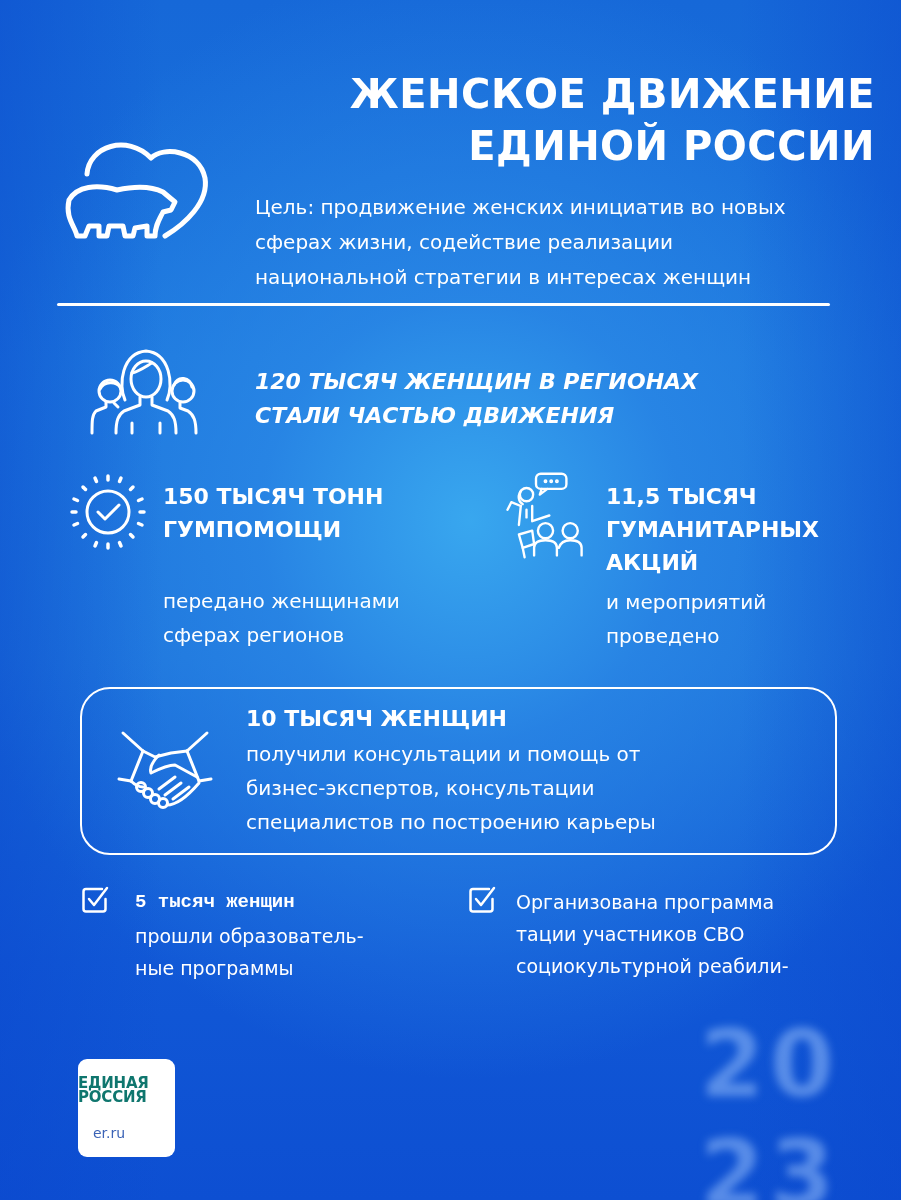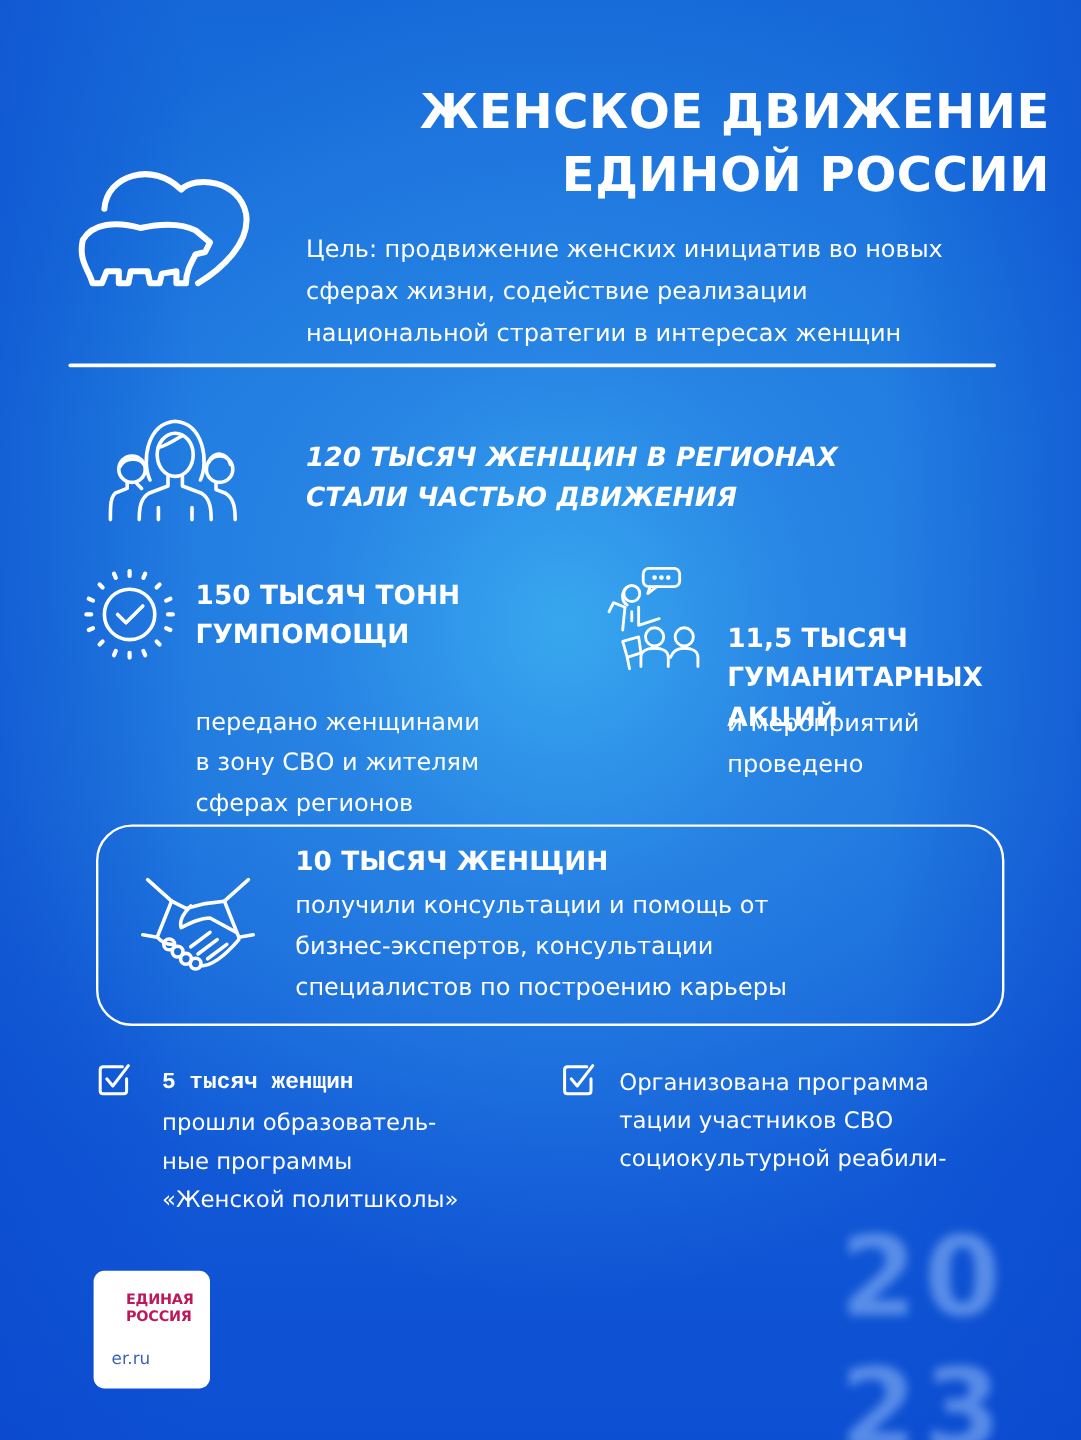--- a/index.html
+++ b/index.html
@@ -50,21 +50,21 @@
     font-weight: bold; font-size: 22px; line-height: 33px;
   }
   .stat2-text {
     left: 163px; top: 555px; width: 320px;
     font-size: 20px; line-height: 34px; margin-top: 29px;
   }
 
   .speaker-icon { left: 498px; top: 468px; width: 95px; height: 95px; }
   .stat3-head {
     left: 606px; top: 480px; width: 280px;
-    font-weight: bold; font-size: 22px; line-height: 33px; margin-top: 36px;
+    font-weight: bold; font-size: 22px; line-height: 33px;
   }
   .stat3-text {
     left: 606px; top: 585px; width: 280px;
     font-size: 20px; line-height: 34px;
   }
 
   .box {
     left: 80px; top: 687px; width: 757px; height: 168px;
     border: 2px solid #ffffff; border-radius: 30px;
   }
@@ -91,22 +91,22 @@
   .item2-text {
     left: 516px; top: 886px; width: 360px;
     font-size: 19px; line-height: 32px;
   }
 
   .logo-card {
     left: 78px; top: 1059px; width: 97px; height: 98px;
     background: #ffffff; border-radius: 9px;
   }
   .logo-name {
-    position: absolute; left: 27px; top: 17px;
-    color: #be185d; font-weight: bold; font-size: 12px; line-height: 14px; letter-spacing: -0.2px;
+    position: absolute; left: 0; top: 17px;
+    color: #0f766e; font-weight: bold; font-size: 15px; line-height: 14px; letter-spacing: -0.2px;
   }
   .logo-url {
     position: absolute; left: 15px; top: 66px;
     color: #3b63b6; font-size: 14px;
   }
 
   .year {
     left: 700px; top: 1010px; width: 190px;
     font-weight: bold; font-size: 92px; line-height: 110px; letter-spacing: 6px;
     color: rgba(150,190,250,0.55);
@@ -184,21 +184,20 @@
         <path d="M65 65 L62.5 62.5"></path>
     </g>
   </svg>
 </div>
 <div class="abs stat2-head">
   <div>150 ТЫСЯЧ ТОНН</div>
   <div>ГУМПОМОЩИ</div>
 </div>
 <div class="abs stat2-text">
   <div>передано женщинами</div>
-  <div>в зону СВО и жителям</div>
   <div>сферах регионов</div>
 </div>
 
 <div class="abs speaker-icon">
   <svg width="95" height="95" viewBox="0 0 100 100" fill="none" stroke="#fff" stroke-width="2.5" stroke-linecap="round" stroke-linejoin="round">
     <rect x="40" y="6" width="32" height="16" rx="5"></rect>
     <path d="M46 22 L44 28 L52 22"></path>
     <circle cx="50" cy="14" r="0.8" fill="#fff"></circle>
       <circle cx="56" cy="14" r="0.8" fill="#fff"></circle>
       <circle cx="62" cy="14" r="0.8" fill="#fff"></circle>
@@ -253,21 +252,20 @@
 <div class="abs check1">
   <svg width="30" height="30" viewBox="0 0 30 30" fill="none" stroke="#fff" stroke-width="2.5" stroke-linecap="round" stroke-linejoin="round">
     <path d="M22 4 L6 4 C4.5 4 3.5 5 3.5 6.5 L3.5 24 C3.5 25.5 4.5 26.5 6 26.5 L23 26.5 C24.5 26.5 25.5 25.5 25.5 24 L25.5 14"></path>
     <path d="M9 14 L14 20 L27 3"></path>
   </svg>
 </div>
 <div class="abs item1-head">5 тысяч женщин</div>
 <div class="abs item1-text">
   <div>прошли образователь-</div>
   <div>ные программы</div>
-  <div>«Женской политшколы»</div>
 </div>
 
 <div class="abs check2">
   <svg width="30" height="30" viewBox="0 0 30 30" fill="none" stroke="#fff" stroke-width="2.5" stroke-linecap="round" stroke-linejoin="round">
     <path d="M22 4 L6 4 C4.5 4 3.5 5 3.5 6.5 L3.5 24 C3.5 25.5 4.5 26.5 6 26.5 L23 26.5 C24.5 26.5 25.5 25.5 25.5 24 L25.5 14"></path>
     <path d="M9 14 L14 20 L27 3"></path>
   </svg>
 </div>
 <div class="abs item2-text">
   <div>Организована программа</div>

